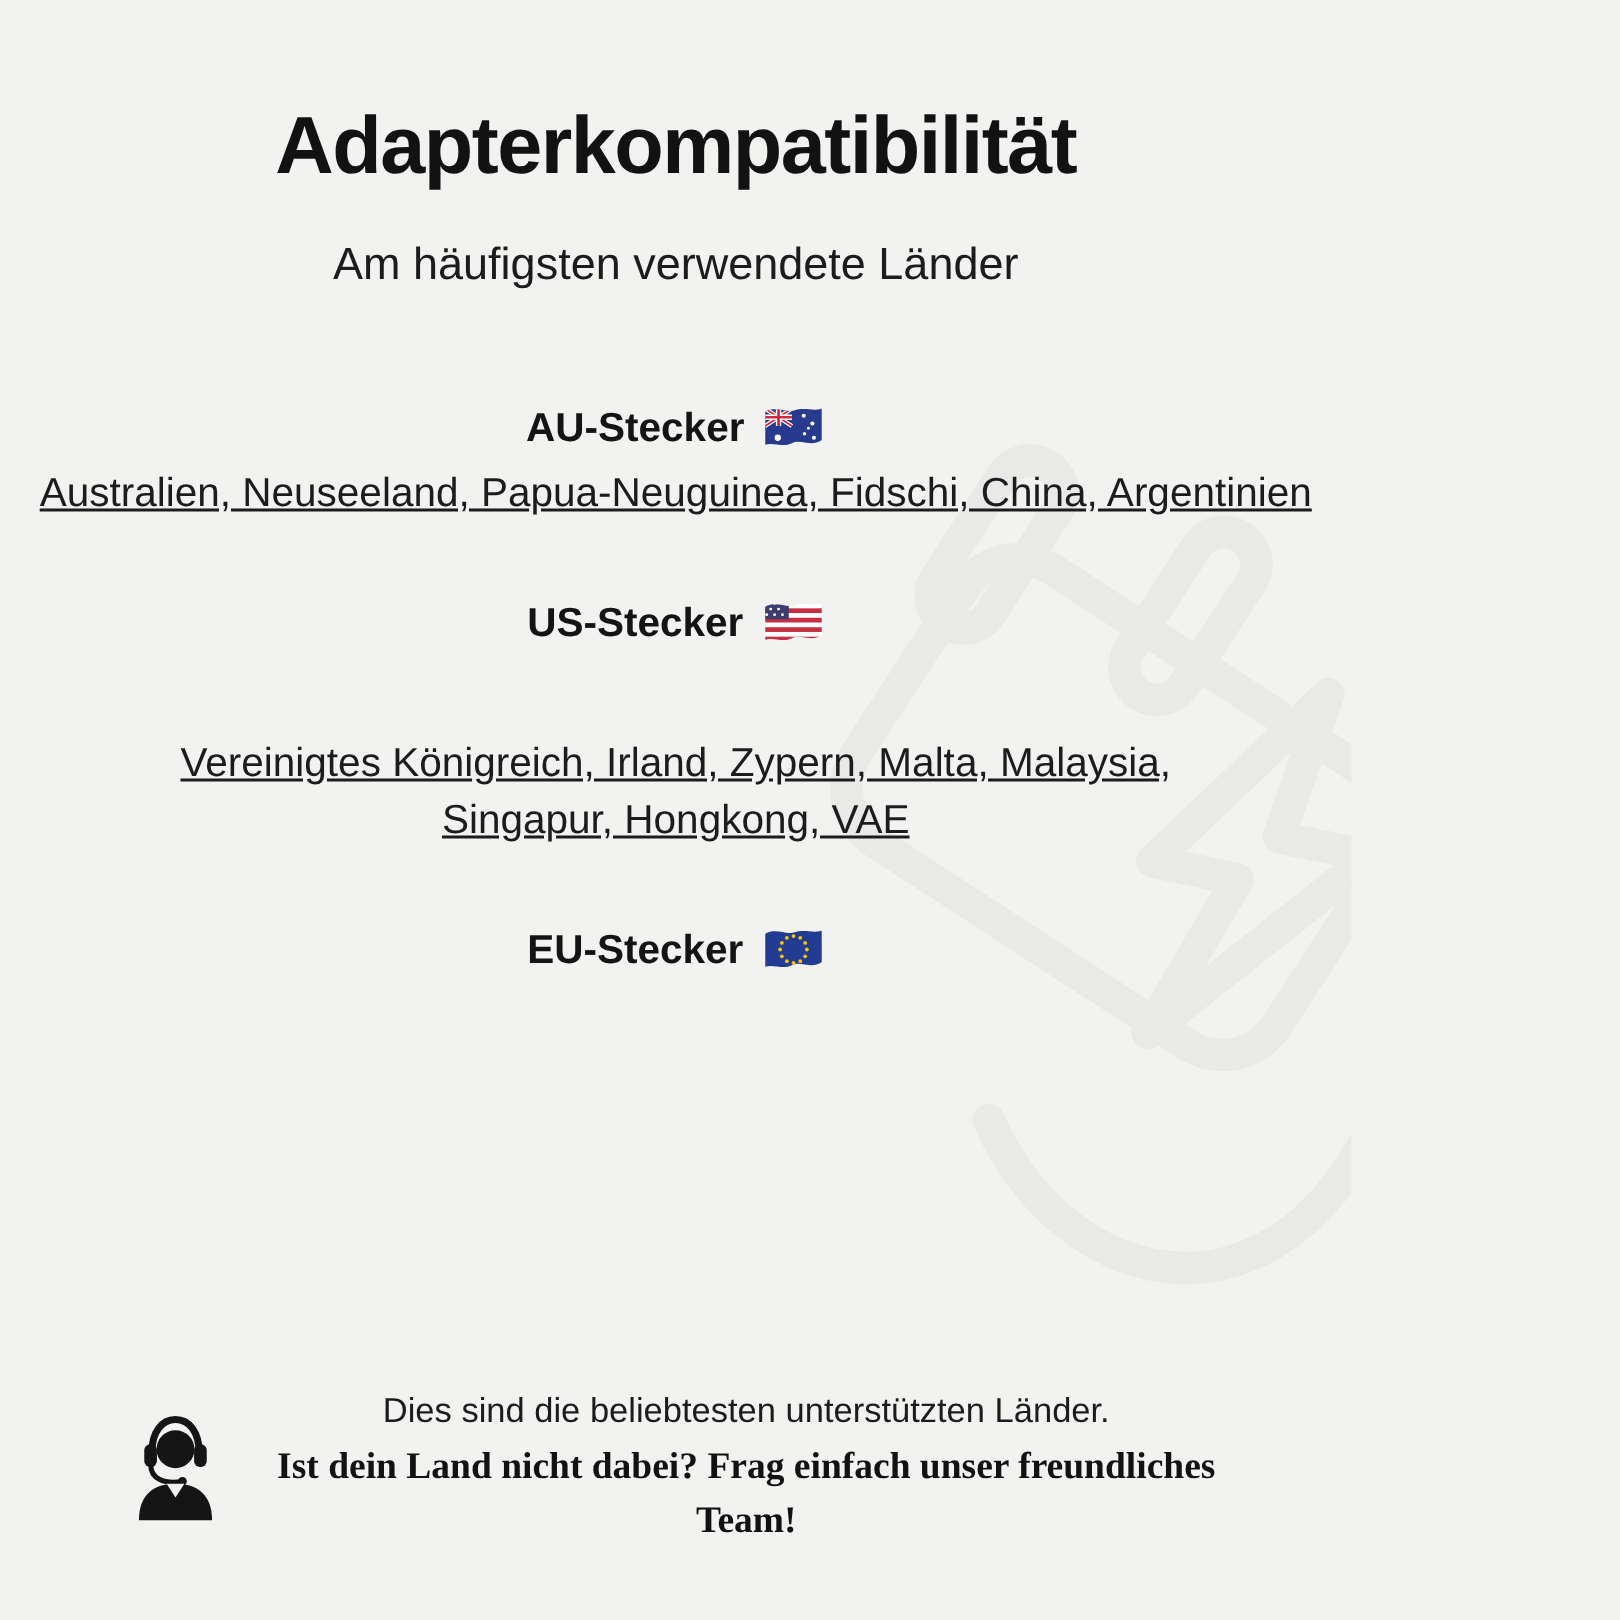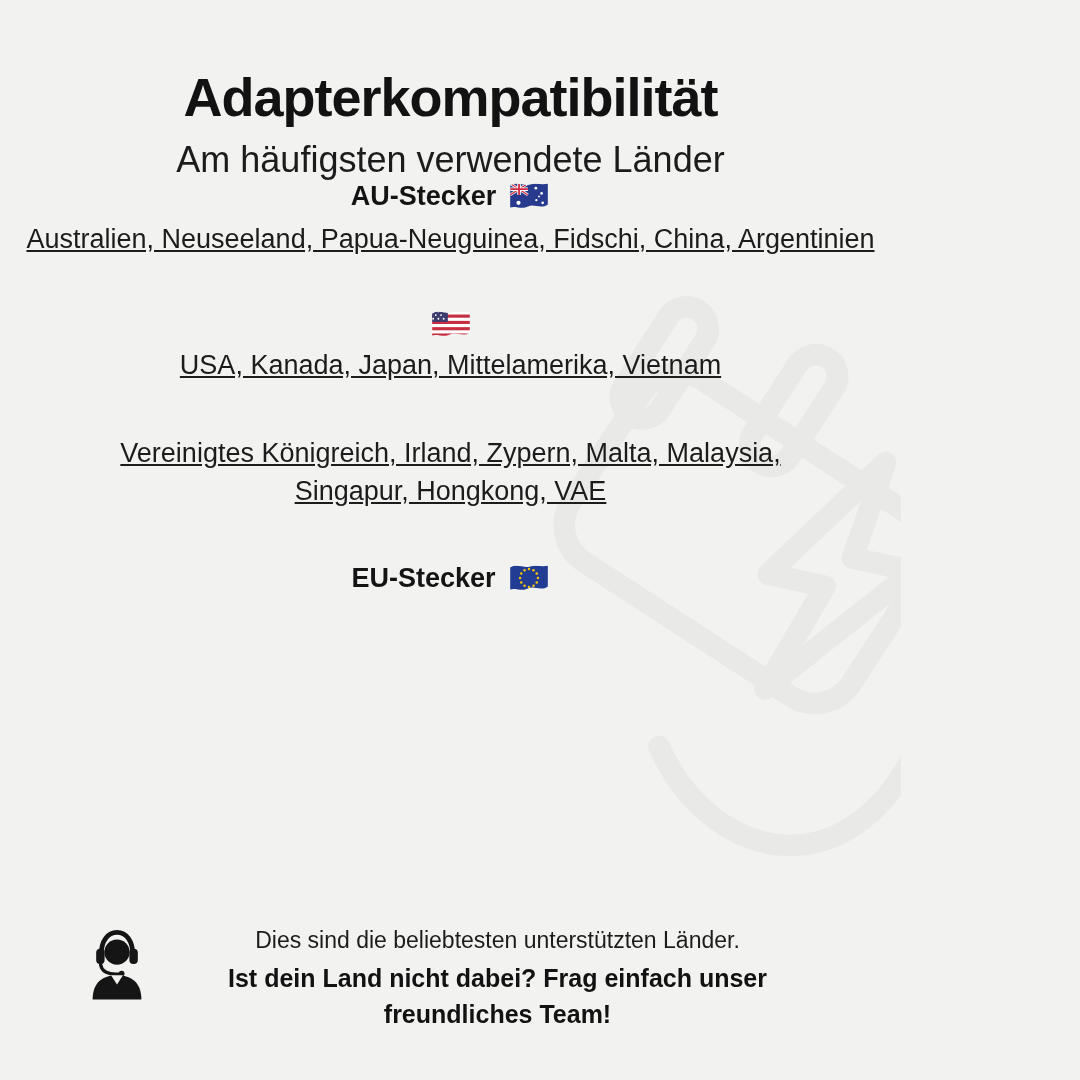--- a/index.html
+++ b/index.html
@@ -26,28 +26,29 @@
   header { text-align: center; padding-top: 66px; }
   .title {
     margin: 0;
     font-size: 54px;
     line-height: 62px;
     font-weight: 700;
     letter-spacing: -1px;
     color: #121212;
   }
   .subtitle {
-    margin-top: 13px;
-    font-size: 36px;
+    margin-top: 30px;
+    font-size: 30px;
     line-height: 37px;
     font-weight: 400;
     color: #1c1c1c;
   }
 
   main {
+    margin-top: 72px;
     display: flex;
     flex-direction: column;
     gap: 50px;
     text-align: center;
   }
   .plug-section { }
   .sec-head {
     display: flex;
     justify-content: center;
     align-items: center;
@@ -69,30 +70,31 @@
     max-width: 1000px;
     text-decoration: underline;
   }
   .countries.uk { max-width: 780px; text-align: center; }
   .countries.eu { max-width: 985px; }
 
   footer {
     position: absolute;
     left: 88px; right: 62px; top: 924px;
     display: flex;
+    align-items: center;
     z-index: 1;
   }
   .headset { flex: 0 0 auto; }
   .footer-text {
     flex: 1 1 auto;
     text-align: center;
     padding-left: 10px;
   }
   .footer-line1 { font-size: 23px; line-height: 33px; font-weight: 400; color: #1c1c1c; }
-  .footer-line2 { font-size: 25px; line-height: 36px; font-weight: 700; margin-top: 3px; color: #121212; }
+  .footer-line2 { font-size: 25px; line-height: 36px; font-weight: 700; margin-top: 3px; color: #121212; font-family: Liberation Serif, serif; }
 </style>
 </head>
 <body>
 
 <div class="page">
 
   <svg class="watermark" viewBox="0 0 1080 1080" aria-hidden="true">
     <g fill="none" stroke="#e9e9e7" stroke-width="26" stroke-linecap="round" stroke-linejoin="round">
       <rect x="797" y="368" width="52" height="150" rx="26" transform="rotate(33 823 394)"></rect>
       <rect x="952" y="425" width="52" height="150" rx="26" transform="rotate(33 978 451)"></rect>
@@ -137,20 +139,21 @@
                 </g>
               </g>
             </svg>
           </span>
         </div>
         <p class="countries">Australien, Neuseeland, Papua-Neuguinea, Fidschi, China, Argentinien</p>
       </section>
 
       <section class="plug-section">
         <div class="sec-head">
+          <span>US-Stecker</span>
           <span class="flag">
             <svg width="42" height="32" viewBox="0 0 40 30">
               <defs>
                   <clipPath id="wvUS">
                     <path d="M2,5 C9,1 15,6 21,4 C27,2 33,5 38,3 L38,23 C31,28 25,22 19,25 C13,28 7,24 2,26 Z"></path>
                   </clipPath>
                 </defs>
               <g clip-path="url(#wvUS)">
                 <rect width="40" height="30" fill="#ffffff"></rect>
                 <g fill="#c52f41">
@@ -168,21 +171,20 @@
                   <circle cx="5.5" cy="6.5" r="0.9"></circle>
                     <circle cx="10.5" cy="6.5" r="0.9"></circle>
                   <circle cx="3" cy="10" r="0.9"></circle>
                     <circle cx="8" cy="10" r="0.9"></circle>
                     <circle cx="13" cy="10" r="0.9"></circle>
                 </g>
               </g>
             </svg>
           </span>
         </div>
-        <p class="countries">USA, Kanada, Japan, Mittelamerika, Vietnam</p>
       </section>
 
       <section class="plug-section">
         <p class="countries uk">Vereinigtes Königreich, Irland, Zypern, Malta, Malaysia, Singapur, Hongkong, VAE</p>
       </section>
 
       <section class="plug-section">
         <div class="sec-head">
           <span>EU-Stecker</span>
           <span class="flag">

